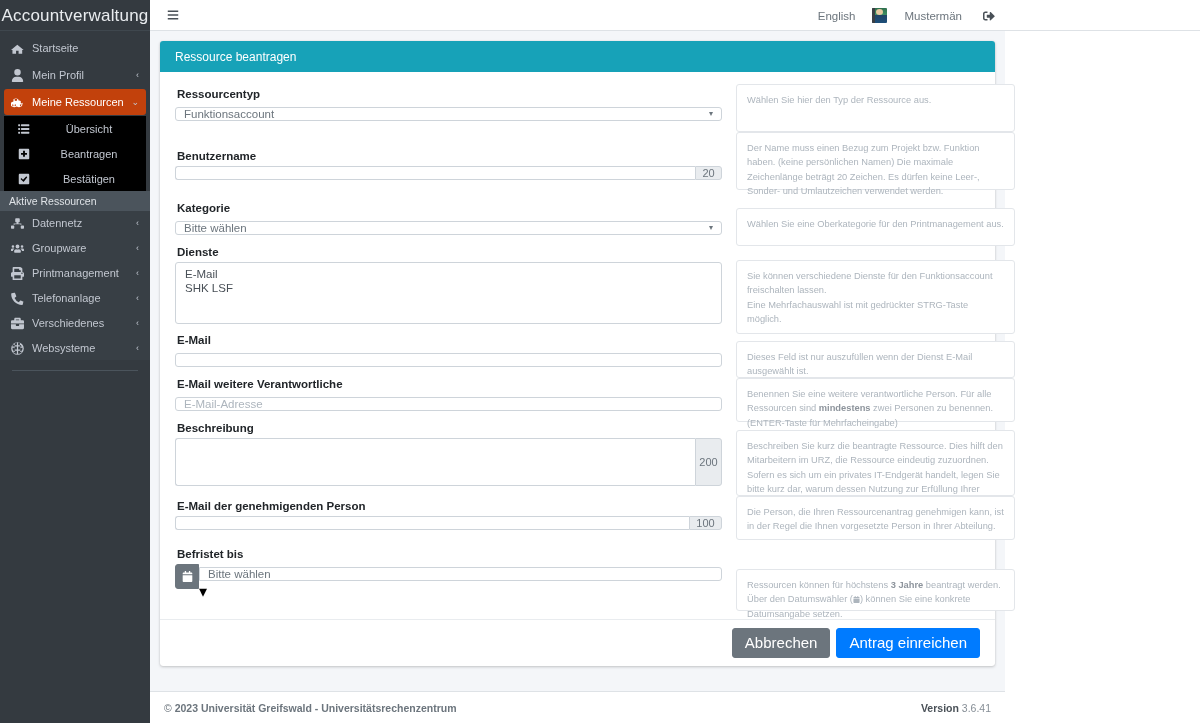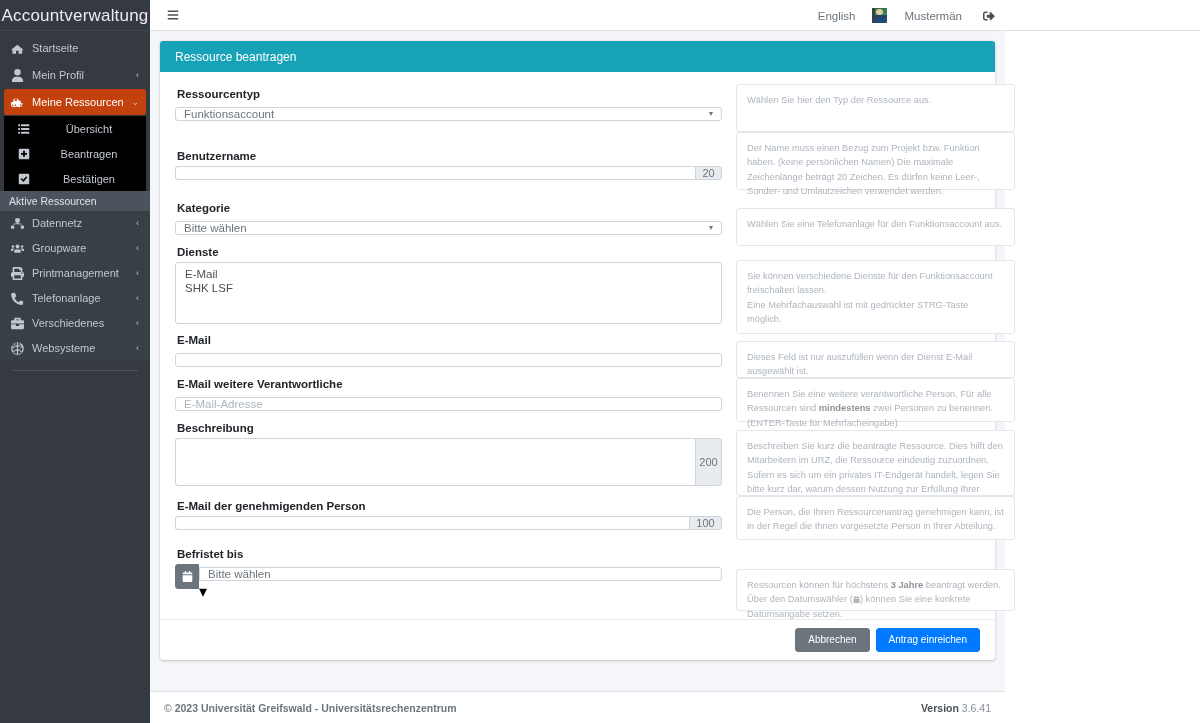--- a/index.html
+++ b/index.html
@@ -226,21 +226,21 @@
   }
   .help .cal-inline svg { width:7px; height:7px; fill:#adb5bd; }
 
   .card-footer {
     border-top: 1px solid #e9ecef;
     padding: 8px 15px;
     display: flex; justify-content: flex-end; gap: 6px;
     border-radius: 0 0 3px 3px;
   }
   .btn {
-    font-size: 10px;
+    font-size: 15px;
     padding: 5px 12px;
     border-radius: 3px;
     border: 1px solid transparent;
     cursor: pointer;
     font-family: "Liberation Sans", sans-serif;
     line-height: 1.2;
   }
   .btn-secondary { background:#6c757d; border-color:#6c757d; color:#fff; }
   .btn-primary { background:#007bff; border-color:#007bff; color:#fff; }
 
@@ -455,21 +455,21 @@
           <div class="form-left">
             <div class="field-block">
               <div class="field-label">Kategorie</div>
               <div class="select-wrap">
                 <input class="inp select-txt" readonly="" value="Bitte wählen" style="">
                 <span class="chev">▾</span>
               </div>
             </div>
           </div>
           <div class="form-right">
-            <div class="help" style="height:38px">Wählen Sie eine Telefonanlage für den Funktionsaccount aus.</div>
+            <div class="help" style="height:38px">Wählen Sie eine Oberkategorie für den Printmanagement aus.</div>
           </div>
         </div>
 
         <div class="form-row">
           <div class="form-left">
             <div class="field-block">
               <div class="field-label">Dienste</div>
               <div class="multiselect">
                 <div class="ms-opt">E-Mail</div>
                 <div class="ms-opt">SHK LSF</div>

